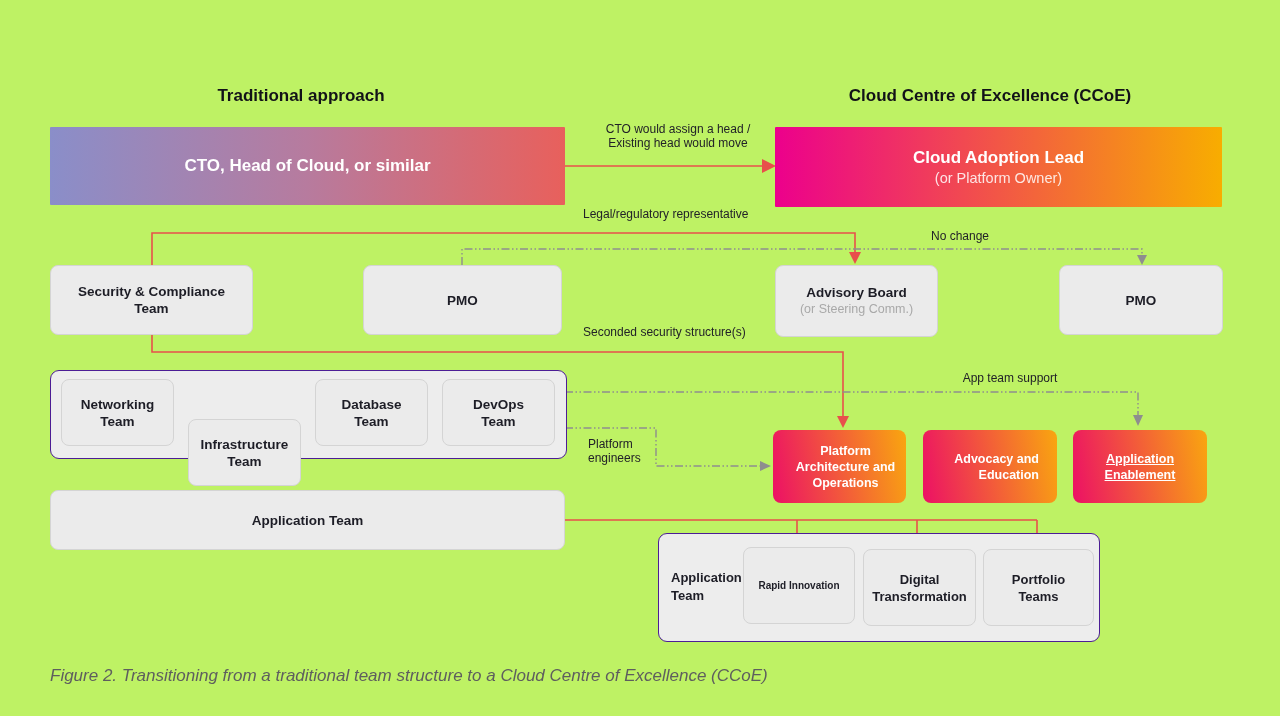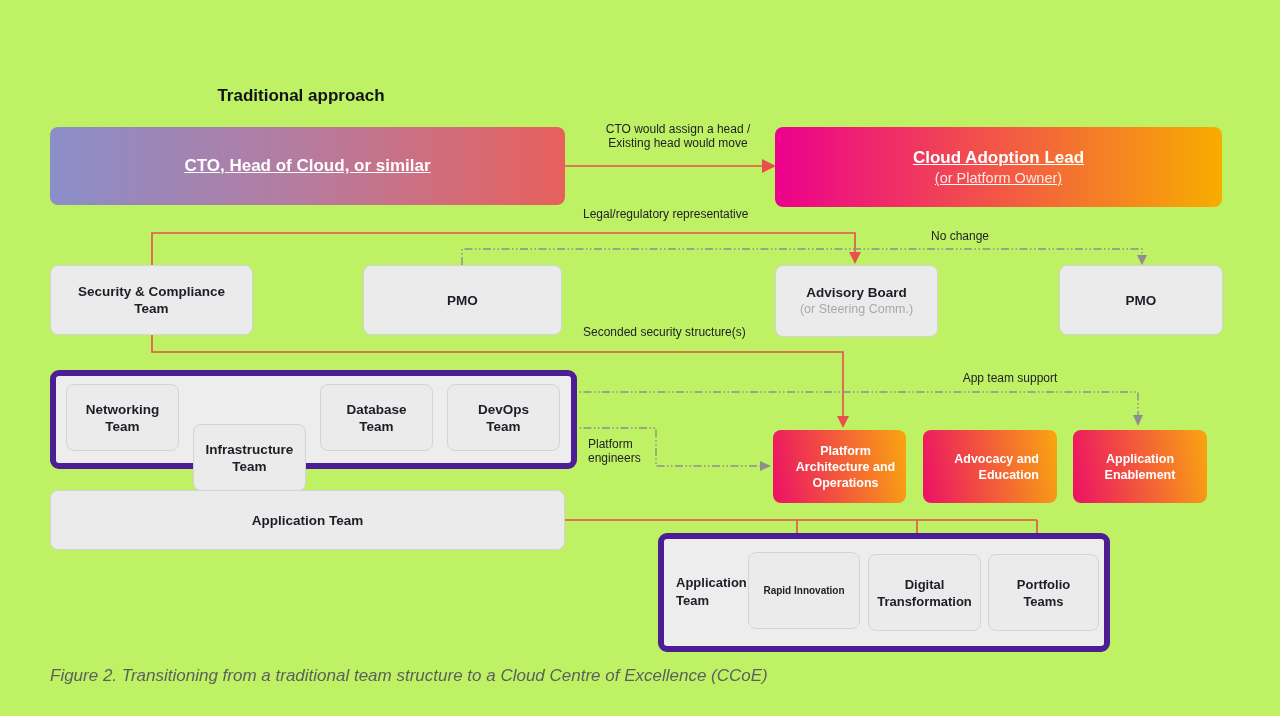--- a/index.html
+++ b/index.html
@@ -5,28 +5,28 @@
   html,body{margin:0;padding:0;background:#ffffff;}
   #canvas{
     position:relative;width:1280px;height:716px;background:#bef264;overflow:hidden;
     font-family:"Liberation Sans", sans-serif;color:#1d1d26;
   }
   .abs{position:absolute;}
   svg.wires{position:absolute;left:0;top:0;z-index:1;}
   .node{position:absolute;z-index:2;box-sizing:border-box;display:flex;flex-direction:column;
         align-items:center;justify-content:center;text-align:center;}
   .hdr{position:absolute;z-index:3;font-weight:bold;font-size:17px;color:#121218;text-align:center;}
-  .grad-big{border-radius:8px;color:#ffffff;font-weight:bold;font-size:17px;text-decoration:underline;}
+  .grad-big{border-radius:1px;color:#ffffff;font-weight:bold;font-size:17px;}
   .cto-grad{background:linear-gradient(90deg,#8a8ec9 0%,#b77b9e 50%,#e8605c 100%);}
   .lead-grad{background:linear-gradient(90deg,#ec008c 0%,#f8ad00 100%);}
   .pillar{border-radius:8px;color:#ffffff;font-weight:bold;font-size:12.5px;line-height:16px;
           background:linear-gradient(80deg,#ec1065 0%,#f9a60f 100%);padding:4px;}
   .graybox{background:#ebebeb;border:1px solid #d4d4d4;border-radius:8px;
            font-weight:bold;font-size:13.5px;line-height:17px;color:#1d1d26;}
-  .container-gray{background:#ededed;border:6px solid #4c1d95;border-radius:9px;}
+  .container-gray{background:#ededed;border:1px solid #4c1d95;border-radius:9px;}
   .lead-sub{font-size:14.5px;color:rgba(255,255,255,0.85);font-weight:normal;margin-top:2px;}
   .adv-sub{font-size:12.5px;color:#a9a9a9;font-weight:normal;}
   .wire-label{position:absolute;z-index:3;font-size:12px;color:#222228;line-height:14px;}
   .prewrap{white-space:pre-line;}
   .caption{position:absolute;z-index:3;font-style:italic;font-size:17px;color:#5e5e5e;}
 </style>
 </head>
 <body>
 
 <div id="canvas">
@@ -52,20 +52,21 @@
       <path d="M565 428 H656 V466 H760"></path>
     </g>
     <g fill="#8e8e8e" stroke="none">
       <polygon points="1137,255 1147,255 1142,265"></polygon>
       <polygon points="1133,415 1143,415 1138,426"></polygon>
       <polygon points="760,461 760,471 771,466"></polygon>
     </g>
   </svg>
 
   <div class="hdr" style="left:101px;top:86px;width:400px;">Traditional approach</div>
+  <div class="hdr" style="left:790px;top:86px;width:400px;">Cloud Centre of Excellence (CCoE)</div>
 
   <div class="node grad-big cto-grad" style="left:50px;top:127px;width:515px;height:78px;">
     <span>CTO, Head of Cloud, or similar</span>
   </div>
   <div class="node grad-big lead-grad" style="left:775px;top:127px;width:447px;height:80px;">
     <span>Cloud Adoption Lead</span>
     <span class="lead-sub">(or Platform Owner)</span>
   </div>
 
   <div class="node graybox" style="left:50px;top:265px;width:203px;height:70px;padding:4px 18px;">
@@ -97,21 +98,21 @@
     </div>
   </div>
 
   <div class="node pillar" style="left:773px;top:430px;width:133px;height:73px;padding-left:16px;">
     <span>Platform Architecture and Operations</span>
   </div>
   <div class="node pillar" style="left:923px;top:430px;width:134px;height:73px;text-align:right;">
     <span style="padding:0 14px;">Advocacy and Education</span>
   </div>
   <div class="node pillar" style="left:1073px;top:430px;width:134px;height:73px;">
-    <span style="padding:0 16px;">Application Enablement</span>
+    <span style="padding:0 16px;text-decoration:underline;">Application Enablement</span>
   </div>
 
   <div class="node graybox" style="left:50px;top:490px;width:515px;height:60px;">
     <span>Application Team</span>
   </div>
 
   <div class="abs container-gray" style="left:658px;top:533px;width:440px;height:107px;z-index:2;">
     <div class="abs" style="left:12px;top:35px;width:76px;font-weight:bold;font-size:13px;line-height:18px;color:#1d1d26;">Application Team</div>
     <div class="node graybox" style="left:84px;top:13px;width:112px;height:77px;font-size:10px;padding:2px 12px;">
       <span>Rapid Innovation</span>

